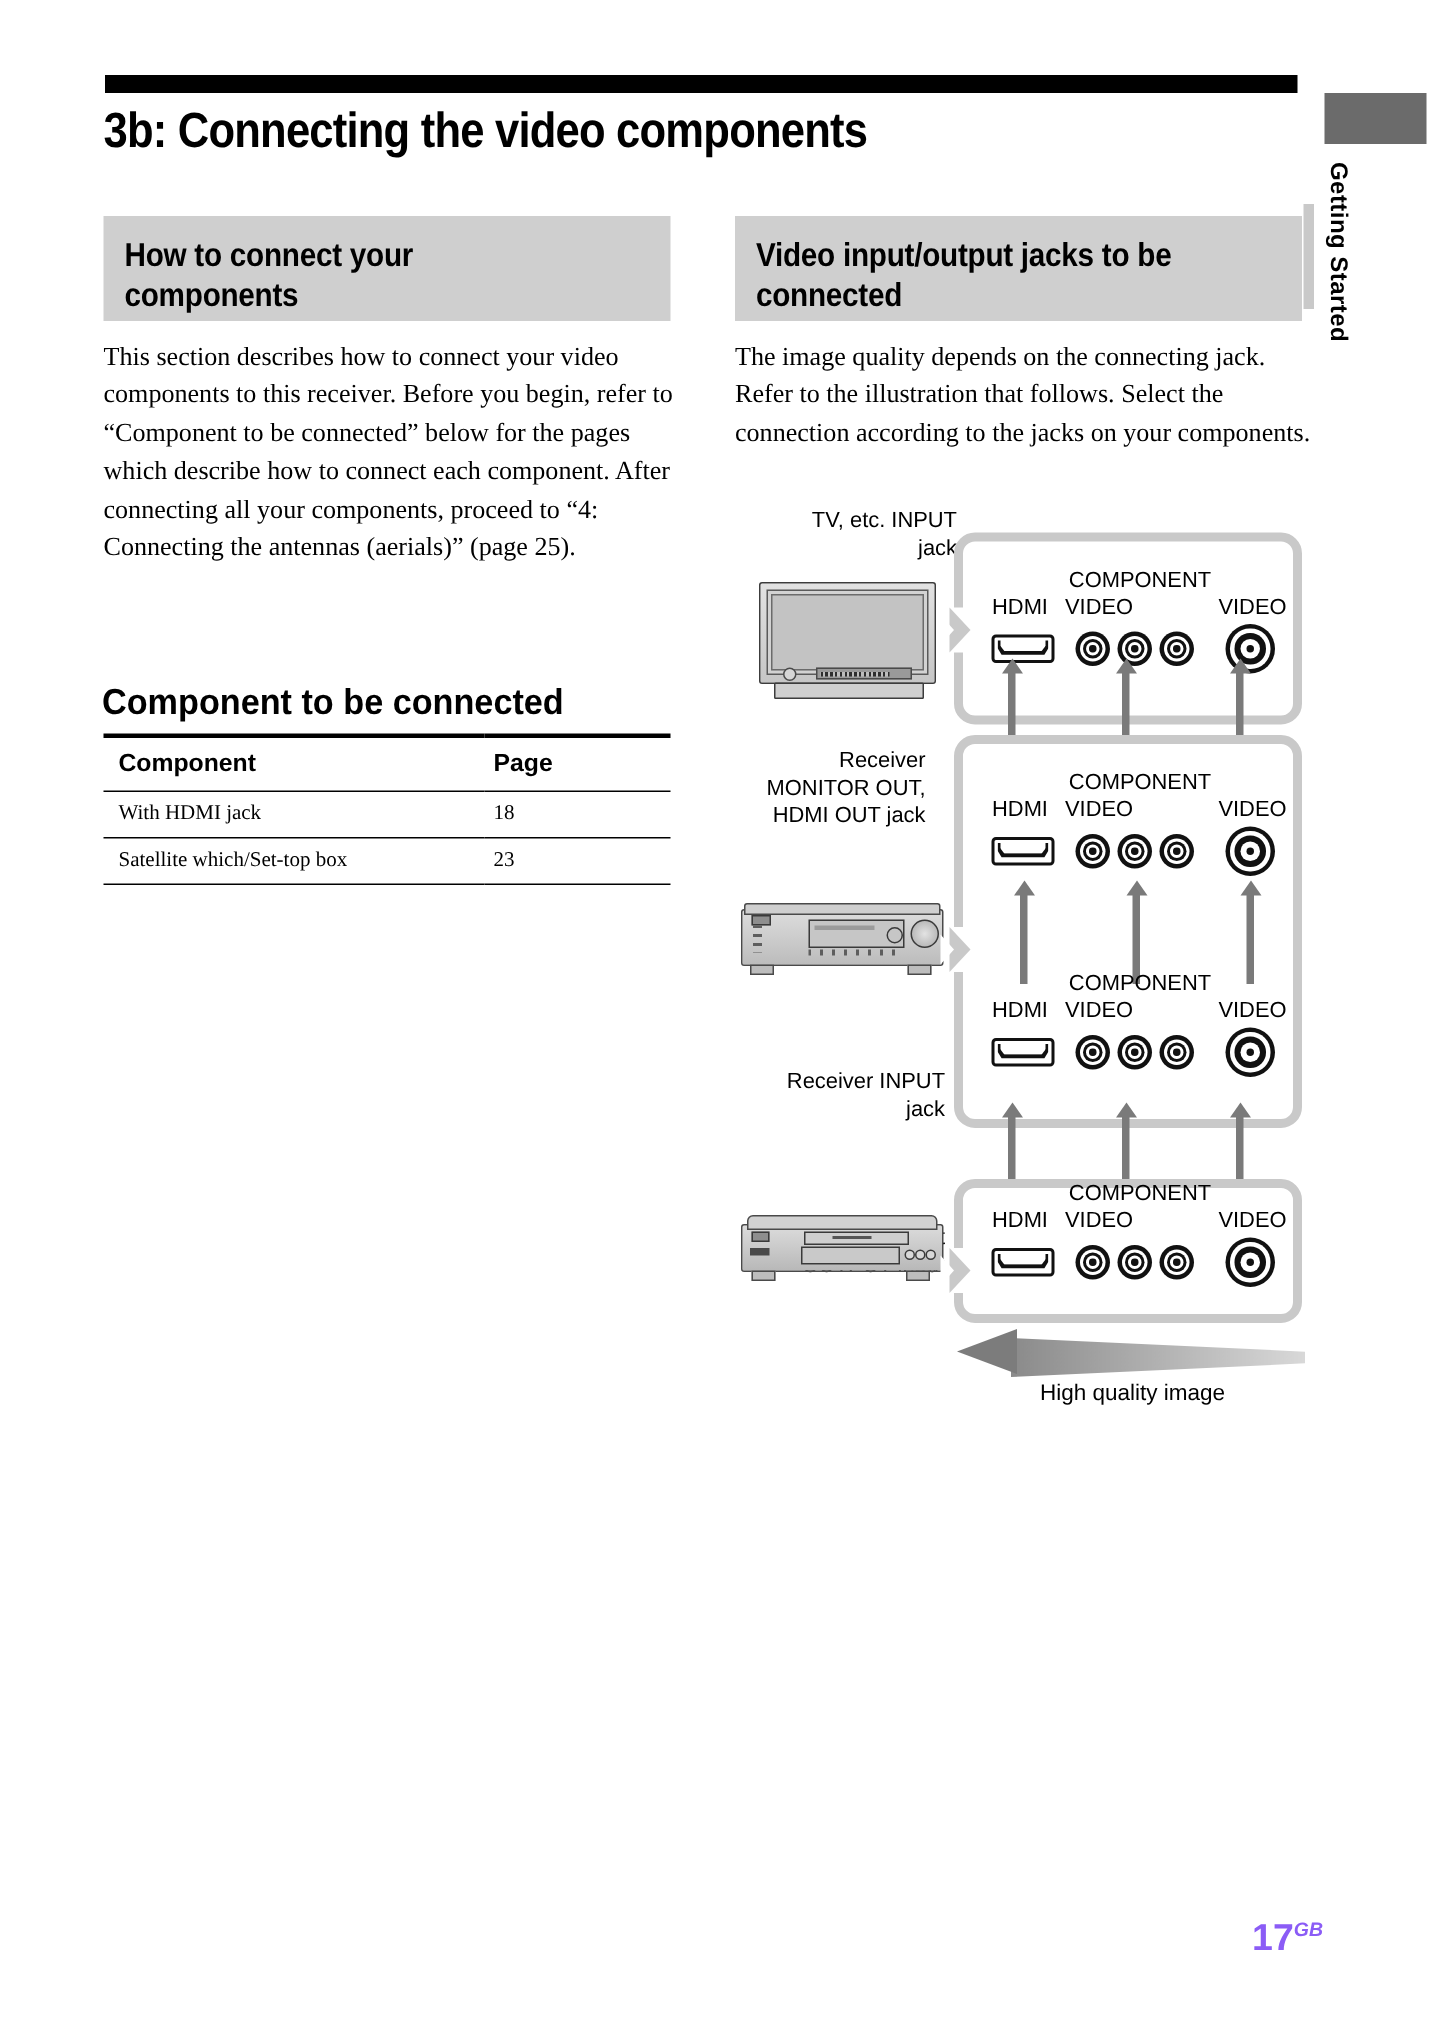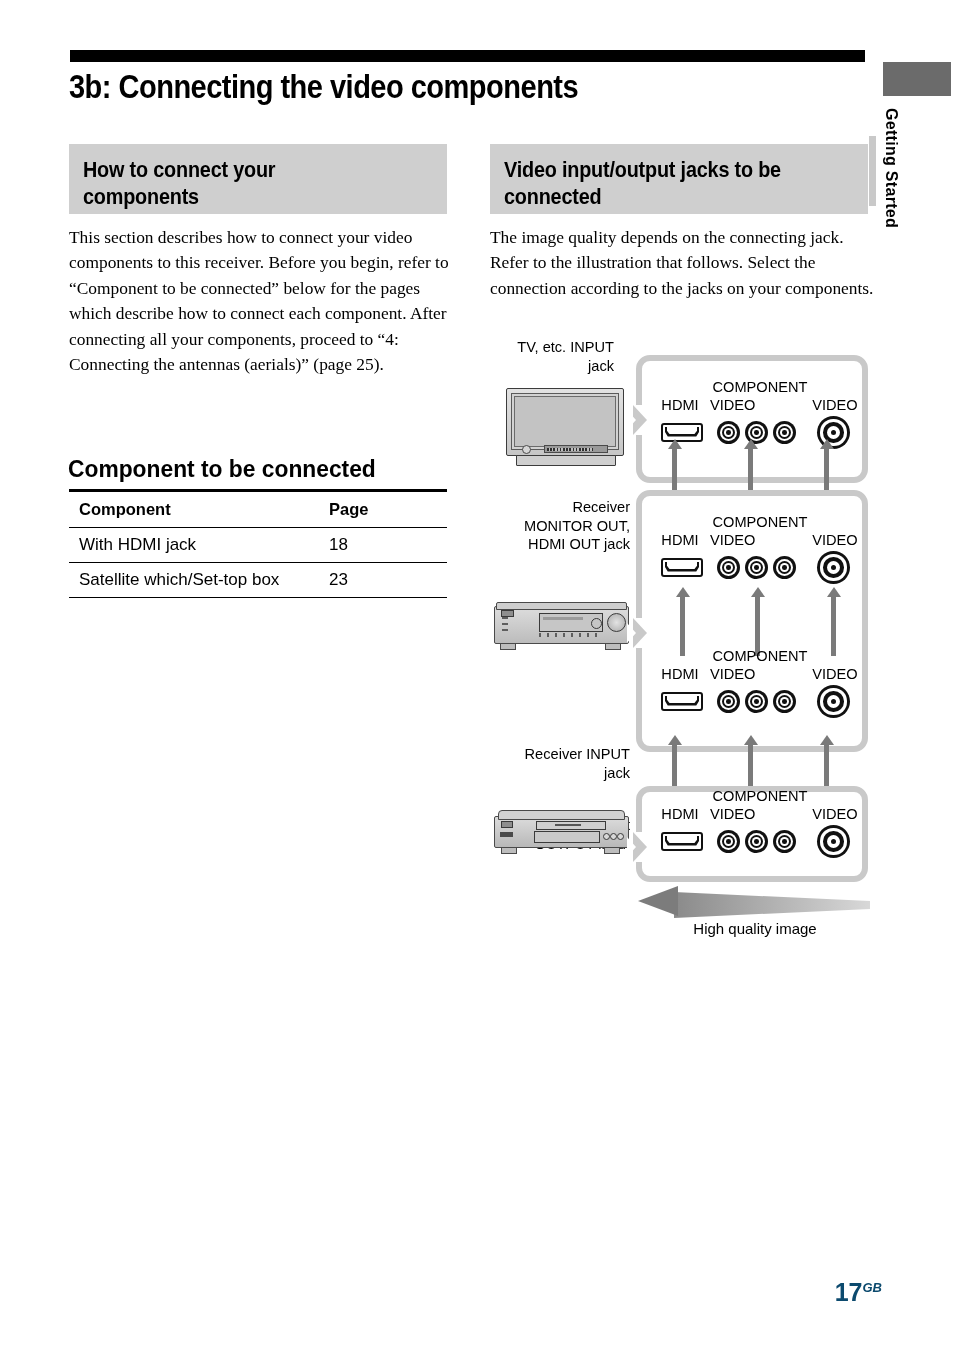--- a/index.html
+++ b/index.html
@@ -60,21 +60,21 @@
   }
   table.ctbl{
     position:absolute;left:69px;top:489px;width:378px;border-collapse:collapse;
   }
   table.ctbl th, table.ctbl td{text-align:left;padding:0;}
   table.ctbl th{
     font-family:"Liberation Sans", sans-serif;font-weight:bold;font-size:16.5px;
     padding:8px 0 8px 10px;border-top:3.2px solid #000;border-bottom:1.3px solid #000;
   }
   table.ctbl td{
-    font-family:Liberation Sans, sans-serif;font-size:17px;
+    font-family:Liberation Serif, serif;font-size:14px;
     padding:7px 0 7px 10px;border-bottom:1.1px solid #000;
   }
   .col-page{width:118px;padding-left:6px !important;}
 
   .dlabel{
     position:absolute;font-family:"Liberation Sans", sans-serif;
     font-size:14.6px;line-height:18.5px;color:#000;text-align:right;
   }
 
   
@@ -201,21 +201,21 @@
   .dvd .dots{position:absolute;left:109px;top:22px;width:22px;height:8px;}
   .dvd .dots i{position:absolute;top:1px;width:5px;height:5px;border-radius:50%;border:1.2px solid #3a3a3a;background:#d8d8d8;}
   .dvd .led{position:absolute;left:7px;top:11px;width:10px;height:5px;background:#8e8e8e;border:1.2px solid #3a3a3a;}
   .dvd .logo{position:absolute;left:6px;top:22px;width:13px;height:5px;background:#4a4a4a;}
   .dvd .f1{position:absolute;left:7px;bottom:0;width:14px;height:5px;background:#bdbdbd;border:1.3px solid #4a4a4a;}
   .dvd .f2{position:absolute;right:7px;bottom:0;width:14px;height:5px;background:#bdbdbd;border:1.3px solid #4a4a4a;}
 
   
   .folio{
     position:absolute;right:72px;top:1278px;
-    font-family:"Liberation Sans", sans-serif;font-weight:bold;font-size:25px;color:#0c4a6e;
+    font-family:"Liberation Sans", sans-serif;font-weight:bold;font-size:25px;color:#8b5cf6;
   }
   .folio sup{font-size:13px;font-style:italic;font-weight:bold;vertical-align:super;}
 </style>
 </head>
 <body>
 
 <div class="page">
 
   <div class="top-rule"></div>
   <div class="page-title">3b: Connecting the video components</div>
@@ -250,30 +250,30 @@
       </tr>
     </tbody>
   </table>
 
   <div class="sec-head" id="sec-right">
     <span>Video input/output jacks to be</span>
     <span>connected</span>
   </div>
   <div class="body-p" id="p-right">The image quality depends on the connecting jack. Refer to the illustration that follows. Select the connection according to the jacks on your components.</div>
 
-  <div class="dlabel" style="left:464px;top:338px;width:150px;">
+  <div class="dlabel" style="left:488px;top:338px;width:150px;">
     <div>TV, etc. INPUT</div>
     <div>jack</div>
   </div>
-  <div class="dlabel" style="left:450px;top:498px;width:180px;">
+  <div class="dlabel" style="left:437px;top:498px;width:180px;">
     <div>Receiver</div>
     <div>MONITOR OUT,</div>
     <div>HDMI OUT jack</div>
   </div>
-  <div class="dlabel" style="left:450px;top:712px;width:180px;margin-top:33px;">
+  <div class="dlabel" style="left:450px;top:712px;width:180px;">
     <div>Receiver INPUT</div>
     <div>jack</div>
   </div>
   <div class="dlabel" style="left:450px;top:768px;width:180px;margin-top:48px;">
     <div>Video component</div>
     <div>OUTPUT input</div>
   </div>
 
   <div class="tv">
     <div class="case"></div>

